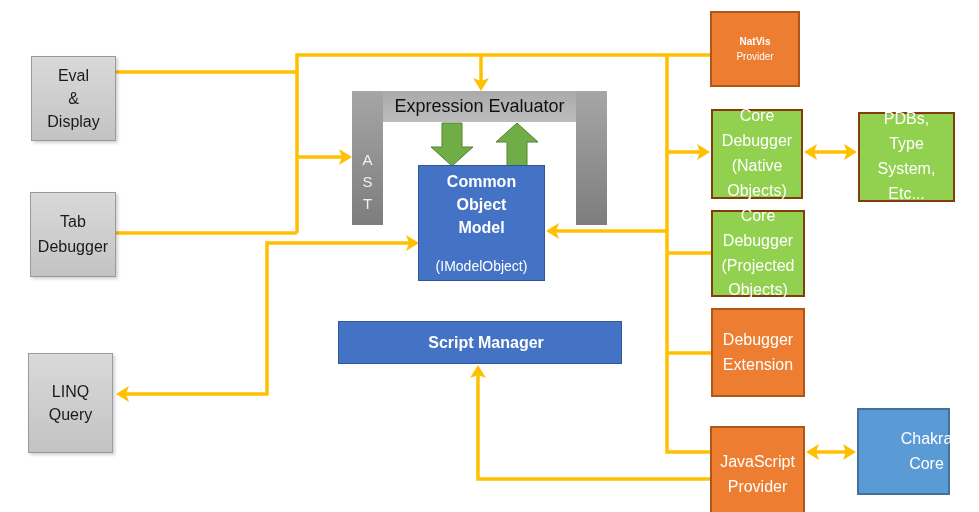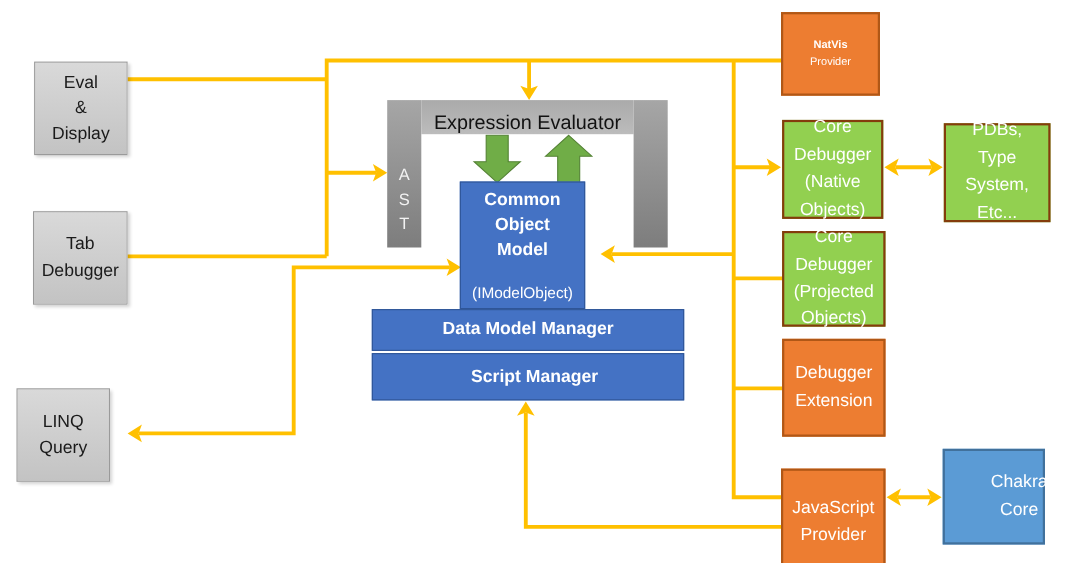--- a/index.html
+++ b/index.html
@@ -28,21 +28,21 @@
   .lightblue{
     background:var(--light_blue);border:2px solid var(--light_blue_border);color:#ffffff;padding-left:46px;
   }
   .col{
     position:absolute;background:linear-gradient(180deg,#a6a6a6,#7d7d7d);
     color:#f2f2f2;text-align:center;white-space:pre-line;
     font-size:15px;line-height:22px;box-sizing:border-box;
   }
   .bar{
     position:absolute;background:linear-gradient(180deg,#aaaaaa,#bcbcbc);
-    color:#111;display:flex;align-items:flex-end;justify-content:center;
+    color:#111;display:flex;align-items:center;justify-content:center;
     font-size:18px;box-sizing:border-box;
   }
   .small-text{font-size:16px;line-height:1.55;}
   .big-text{font-size:16px;line-height:1.45;}
   .title-bold{font-weight:bold;}
   svg#wires{position:absolute;left:0;top:0;pointer-events:none;}
   .yl{stroke:var(--yellow);stroke-width:3.5;fill:none;}
   .yh{fill:var(--yellow);stroke:none;}
   .ga{fill:var(--green_arrow);stroke:var(--green_arrow_border);stroke-width:1;}
   .com-sub{font-weight:normal;font-size:14px;margin-top:16px;}
@@ -132,43 +132,40 @@
 
   <div class="box gray big-text" style="left:31px;top:32px;width:85px;height:85px;margin-top:24px;">
     <span>Eval
 &amp;
 Display</span>
   </div>
   <div class="box gray small-text" style="left:30px;top:192px;width:86px;height:85px;">
     <span>Tab
 Debugger</span>
   </div>
-  <div class="box gray big-text" style="left:15px;top:353px;width:85px;height:85px;">
+  <div class="box gray big-text" style="left:28px;top:353px;width:85px;height:100px;">
     <span>LINQ
 Query</span>
   </div>
 
   <div class="col" style="left:352px;top:91px;width:31px;height:134px;padding-top:36px;">
     <span>A
 S
 T</span>
   </div>
   <div class="bar" style="left:383px;top:91px;width:193px;height:31px;">
     <span>Expression Evaluator</span>
   </div>
   <div class="col" style="left:576px;top:91px;width:31px;height:134px;"></div>
 
-  <div class="box blue big-text" style="left:418px;top:165px;width:114px;height:116px;">
+  <div class="box blue big-text" style="left:418px;top:165px;width:127px;height:116px;">
     <span>Common
 Object
 Model</span>
     <span class="com-sub">(IModelObject)</span>
-  </div>
-  <div class="box blue" style="left:338px;top:281px;width:284px;height:38px;font-size:16px;">
-    <span>Data Model Manager</span>
   </div>
   <div class="box blue" style="left:338px;top:321px;width:284px;height:43px;font-size:16px;padding-left:12px;">
     <span>Script Manager</span>
   </div>
 
   <div class="box orange" style="left:710px;top:11px;width:90px;height:76px;font-size:10px;line-height:1.5;">
     <span class="title-bold">NatVis</span>
     <span class="natvis-sub">Provider</span>
   </div>
   <div class="box green small-text" style="left:711px;top:109px;width:92px;height:90px;">

